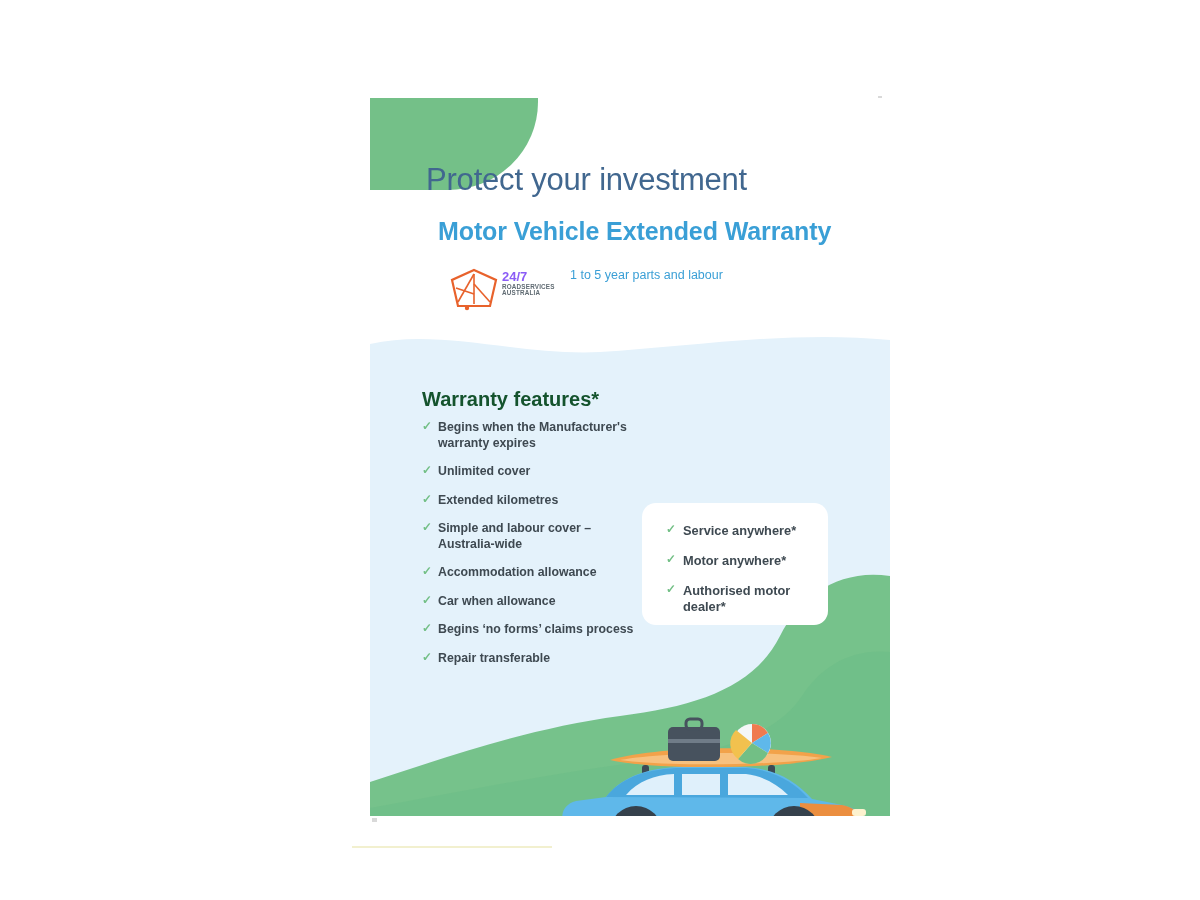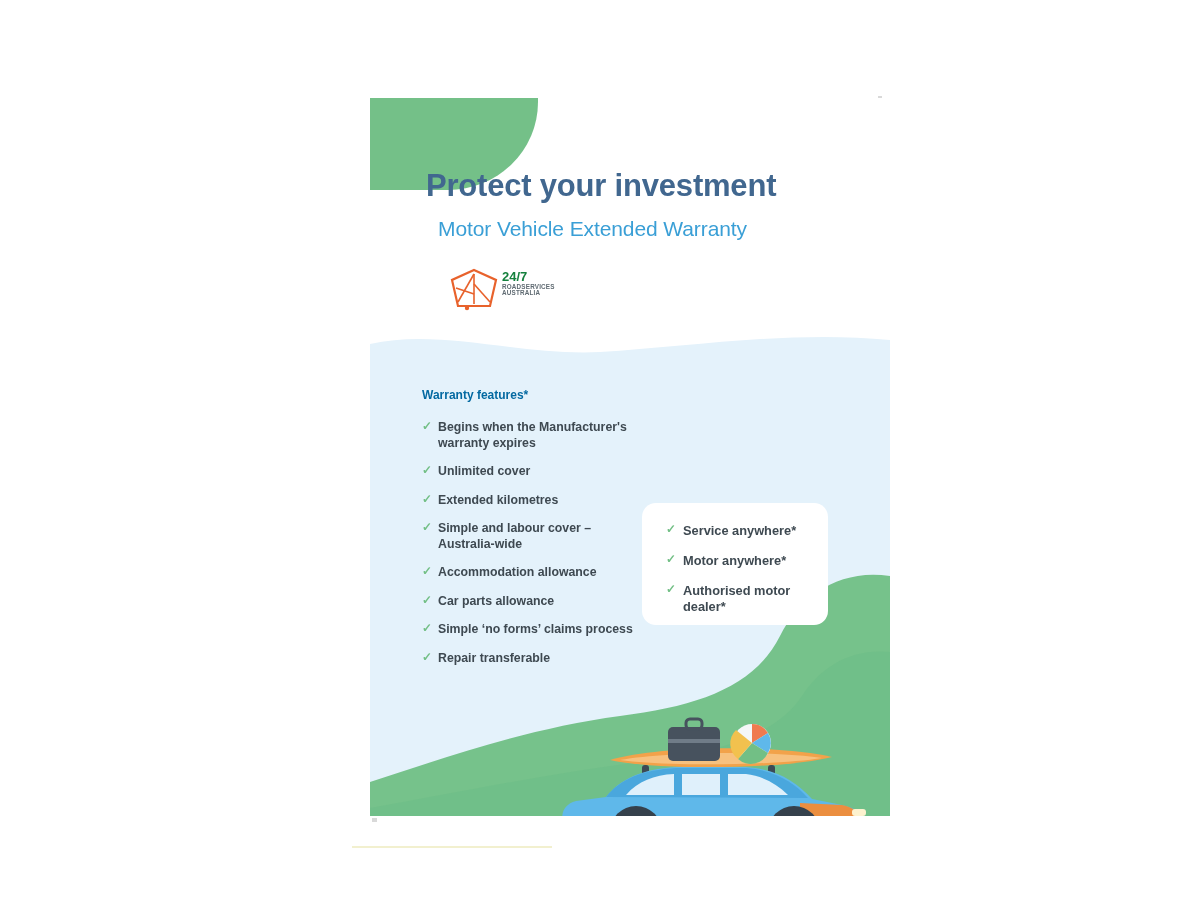--- a/index.html
+++ b/index.html
@@ -38,34 +38,34 @@
     top: 0;
     width: 60px;
     height: 40px;
     background: #74c088;
   }
 
   
   .title {
     position: absolute;
     left: 56px;
-    top: 70px;
+    top: 64px;
     width: 460px;
     font-size: 31px;
-    font-weight: bold;
+    font-weight: normal;
     color: #41678f;
     letter-spacing: -0.2px;
   }
   .subtitle {
     position: absolute;
     left: 68px;
     top: 119px;
     width: 460px;
-    font-size: 21px;
-    font-weight: normal;
+    font-size: 25px;
+    font-weight: bold;
     color: #3a9fd6;
     letter-spacing: -0.1px;
   }
 
   
   .badge {
     position: absolute;
     left: 80px;
     top: 170px;
     width: 118px;
@@ -74,21 +74,21 @@
   .badge svg { display: block; }
   .badge-text {
     position: absolute;
     left: 52px;
     top: 2px;
     line-height: 1.05;
   }
   .badge-247 {
     font-size: 13px;
     font-weight: bold;
-    color: #15803d;
+    color: #8b5cf6;
   }
   .badge-sub {
     font-size: 6.3px;
     font-weight: bold;
     color: #5f6a72;
     letter-spacing: 0.2px;
   }
 
   
   .toplist {
@@ -124,23 +124,23 @@
     bottom: 0;
     width: 520px;
     height: 260px;
   }
 
   
   .features-title {
     position: absolute;
     left: 52px;
     top: 53px;
-    font-size: 12px;
-    font-weight: bold;
-    color: #0369a1;
+    font-size: 20px;
+    font-weight: bold;
+    color: #14532d;
   }
   .feature-list {
     position: absolute;
     left: 52px;
     top: 85px;
     width: 215px;
   }
   .feature {
     position: relative;
     padding-left: 16px;
@@ -235,20 +235,21 @@
         <circle cx="17" cy="40" r="2.2" fill="#e8622c"></circle>
       </svg>
       <div class="badge-text">
         <div class="badge-247">24/7</div>
         <div class="badge-sub">ROADSERVICES</div>
         <div class="badge-sub">AUSTRALIA</div>
       </div>
     </div>
 
     <div class="toplist">
+      <div>1 to 5 year parts and labour</div>
     </div>
 
     <div class="panel">
 
       <svg class="panel-top-wave" viewBox="0 0 520 34" preserveAspectRatio="none">
         <path d="M0,34 L0,10 C70,-6 150,22 230,18 C320,13 420,-4 520,6 L520,34 Z" fill="#e4f2fb"></path>
         <path d="M0,0 L0,10 C70,-6 150,22 230,18 C320,13 420,-4 520,6 L520,0 Z" fill="#ffffff"></path>
       </svg>
 
       <svg class="panel-bottom-wave" viewBox="0 0 520 260" preserveAspectRatio="none">
@@ -274,25 +275,25 @@
         <div class="feature">
           <span class="tick">✓</span>
           <span>Simple and labour cover – Australia-wide</span>
         </div>
         <div class="feature">
           <span class="tick">✓</span>
           <span>Accommodation allowance</span>
         </div>
         <div class="feature">
           <span class="tick">✓</span>
-          <span>Car parts allowance</span>
-        </div>
-        <div class="feature">
-          <span class="tick">✓</span>
-          <span>Simple ‘no forms’ claims process</span>
+          <span>Car when allowance</span>
+        </div>
+        <div class="feature">
+          <span class="tick">✓</span>
+          <span>Begins ‘no forms’ claims process</span>
         </div>
         <div class="feature">
           <span class="tick">✓</span>
           <span>Repair transferable</span>
         </div>
       </div>
 
       <div class="card">
         <div class="card-list">
           <div class="card-item">

